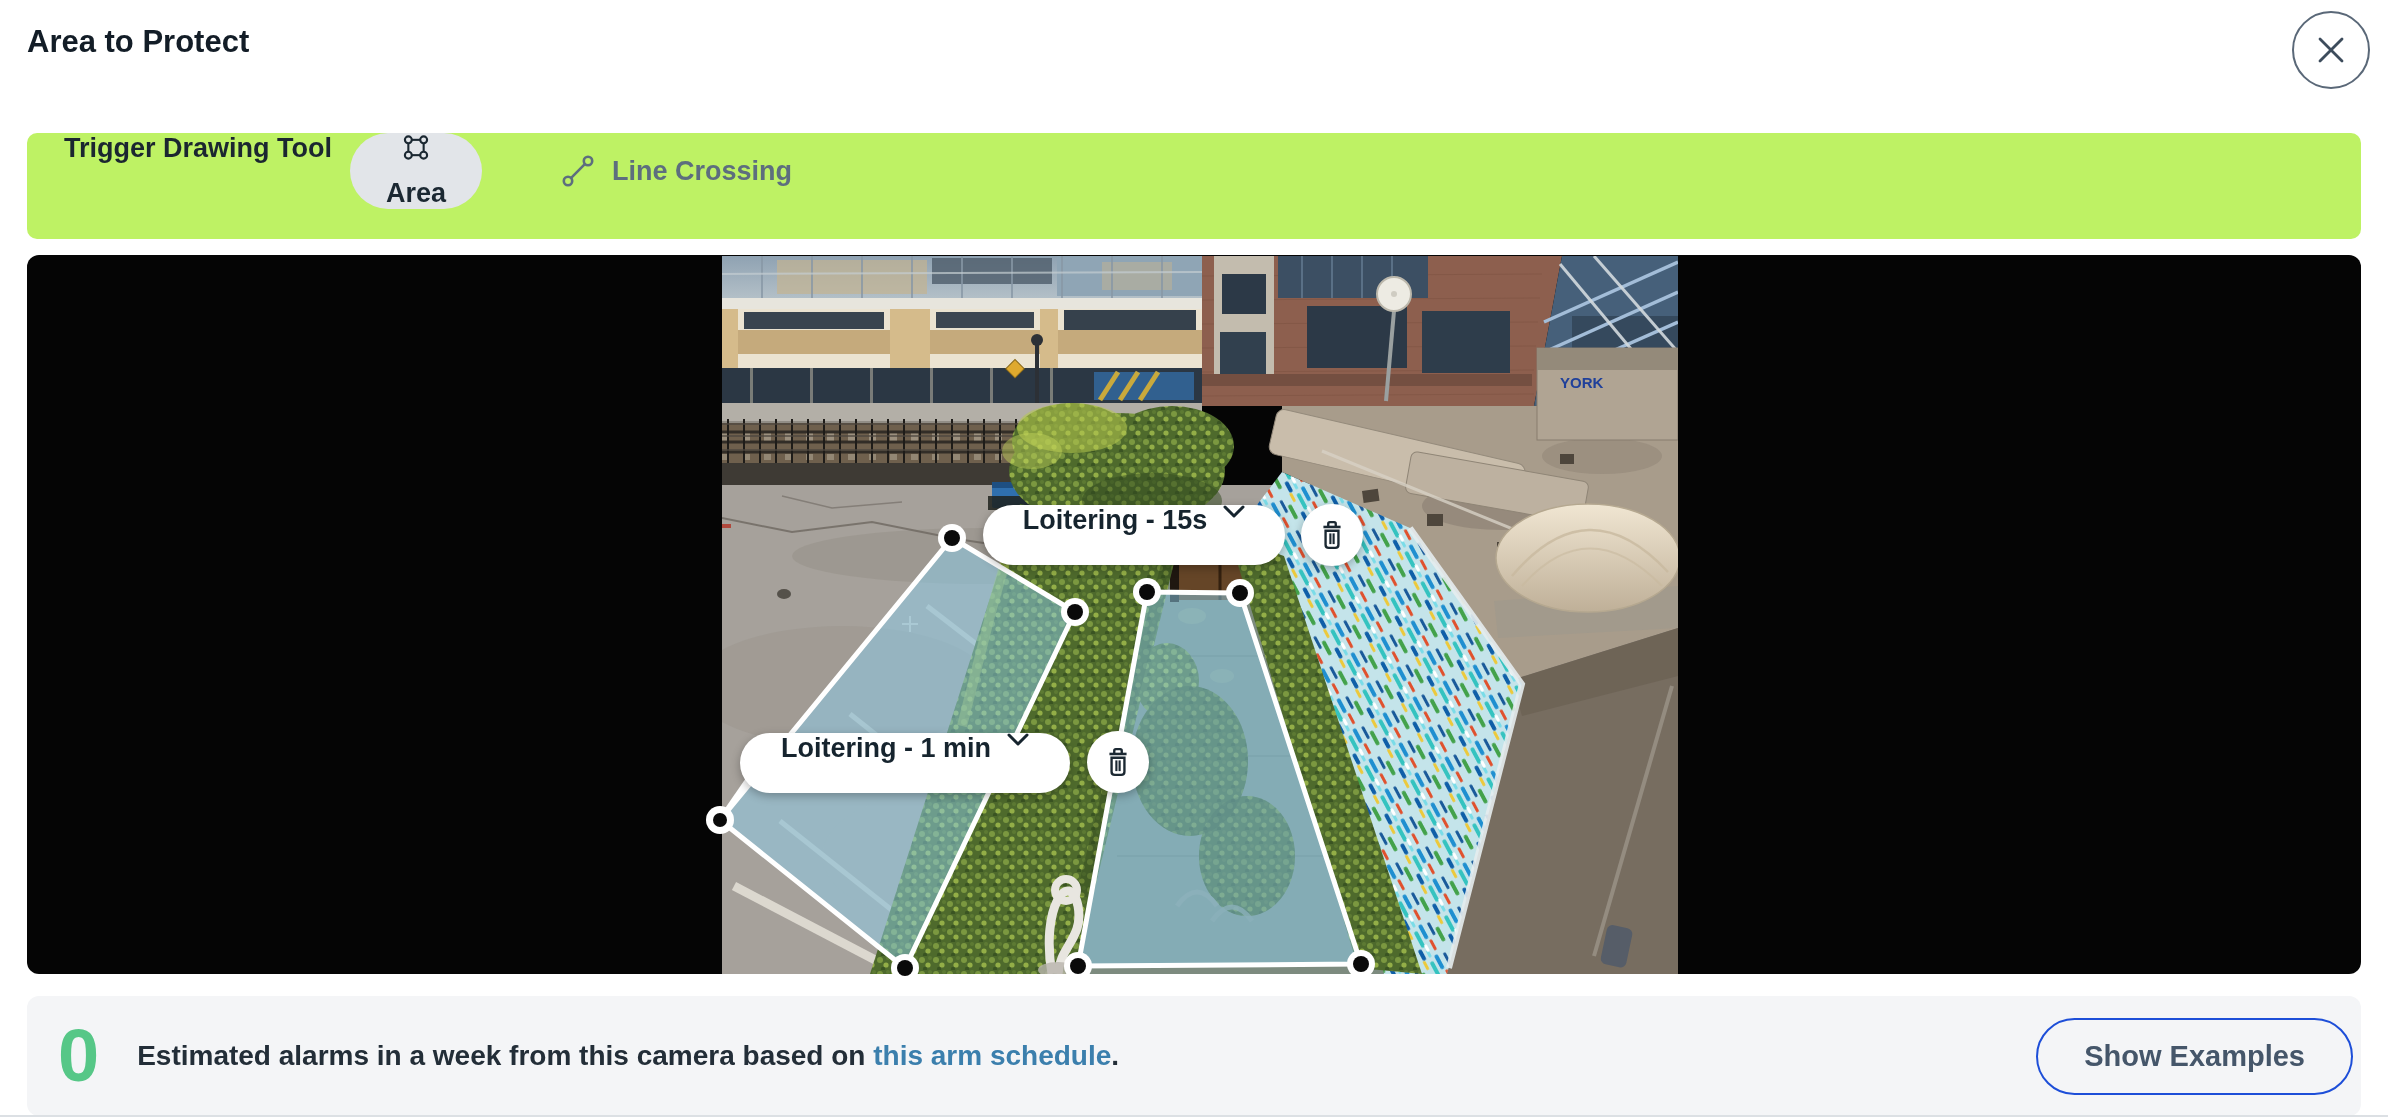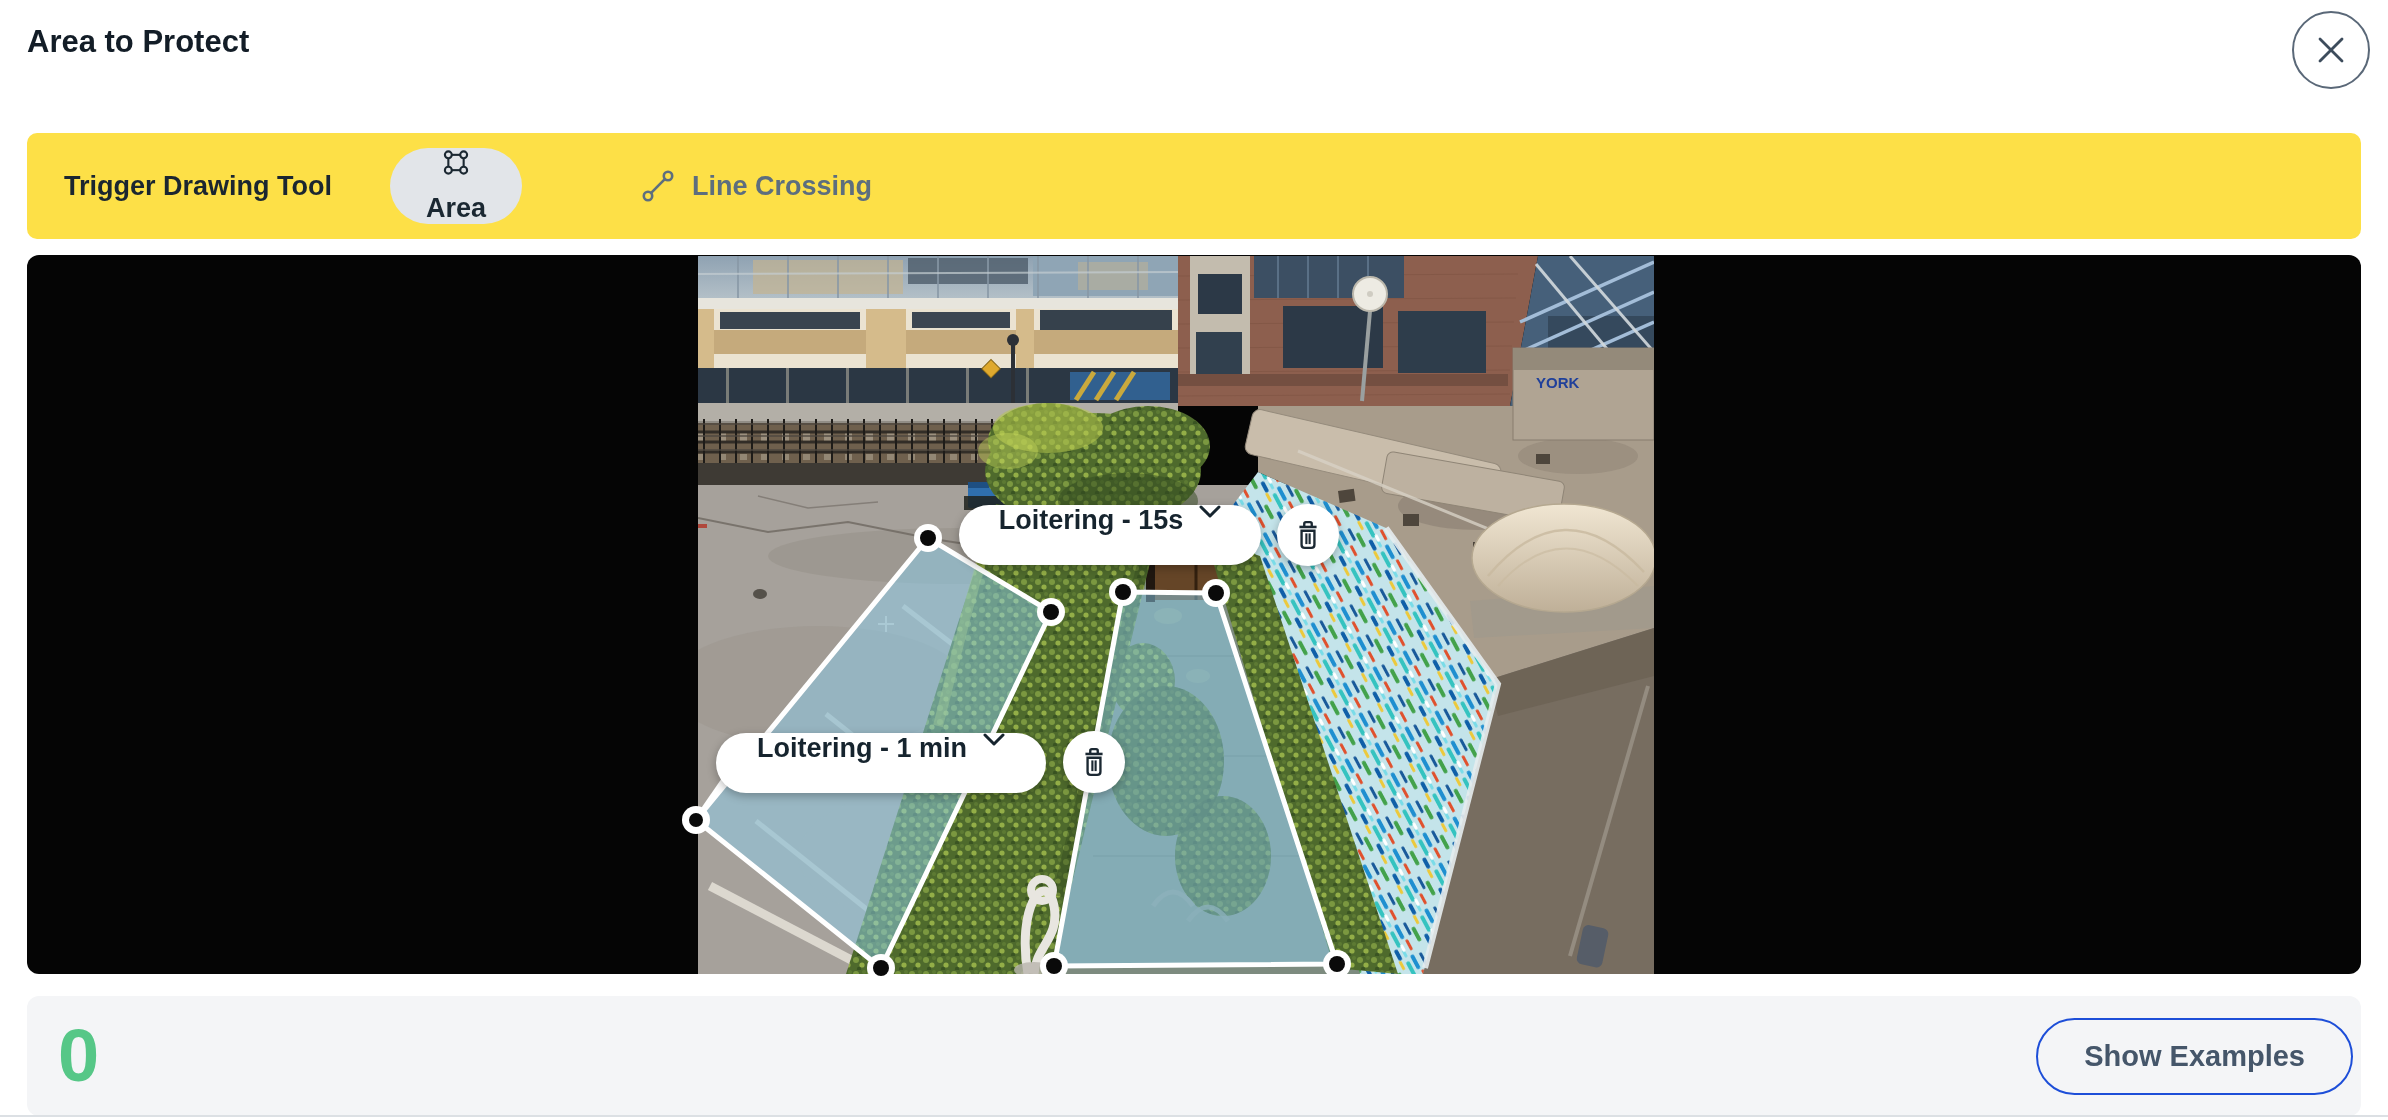--- a/index.html
+++ b/index.html
@@ -7,32 +7,32 @@
               font-family:"Liberation Sans", sans-serif; }
   .modal { position:relative; width:2388px; height:1120px; background:#fff;padding-left:32px; }
 
   
   .hdr-title { position:absolute; left:27px; top:24px; font-size:31px; font-weight:700; color:#131d27; }
   .close-btn { position:absolute; right:18px; top:11px; width:78px; height:78px; border-radius:50%;
                border:2.5px solid #5a6878; background:#fff; cursor:pointer;
                display:flex; align-items:center; justify-content:center; }
 
   
-  .toolbar { position:absolute; left:27px; top:133px; width:2334px; height:106px; background:#fde047;
-             border-radius:10px; display:flex; align-items:center; padding-left:37px;gap:40px; }
+  .toolbar { position:absolute; left:27px; top:133px; width:2334px; height:106px; background:#bef264;
+             border-radius:10px; display:flex; align-items:flex-start; padding-left:37px; }
   .toolbar-label { font-size:27px; font-weight:600; color:#1b2630; }
   .tool-btn { height:76px; border-radius:38px; display:flex; align-items:center; gap:16px;
               padding:0 36px; font-size:27px; font-weight:600; border:none; background:transparent; cursor:pointer; }
   .tool-btn.active { background:#e2e5e9; color:#1b2832; margin-left:18px;flex-direction:column; }
   .tool-btn.inactive { color:#5d6e7e; margin-left:42px; }
 
   
   .camera-area { position:absolute; left:27px; top:255px; width:2334px; height:719px;
                  background:#050505; border-radius:12px; }
-  .photo { position:absolute; left:671px; top:1px; width:956px; height:615px; }
+  .photo { position:absolute; left:695px; top:1px; width:956px; height:615px; }
   .photo svg.scene { position:absolute; left:0; top:0; }
   svg.overlay { position:absolute; left:0; top:0; overflow:visible; }
 
   .region-pill { position:absolute; height:60px; background:#ffffff; border-radius:30px;
                  display:flex; align-items:flex-start; justify-content:center; gap:16px;
                  font-size:27px; font-weight:600; color:#16242e; cursor:pointer;
                  box-shadow:0 3px 10px rgba(0,0,0,.28); }
   .trash-btn { position:absolute; width:62px; height:62px; border-radius:50%; background:#ffffff;
                border:none; display:flex; align-items:center; justify-content:center; cursor:pointer;
                box-shadow:0 3px 10px rgba(0,0,0,.28); }
@@ -422,17 +422,18 @@
           <line x1="10.5" y1="12.5" x2="10.5" y2="22.5" stroke="#1b2832" stroke-width="2"></line>
           <line x1="13.5" y1="12.5" x2="13.5" y2="22.5" stroke="#1b2832" stroke-width="2"></line>
         </svg>
       </button>
 
     </div>
   </div>
 
   <div class="footer">
     <span class="zero">0</span>
+    <span class="footer-text"><span>Estimated alarms in a week from this camera based on </span><a>this arm schedule</a><span>.</span></span>
     <button class="show-examples">Show Examples</button>
   </div>
 
   <div class="bottom-divider"></div>
 </div>
 
 </body></html>

